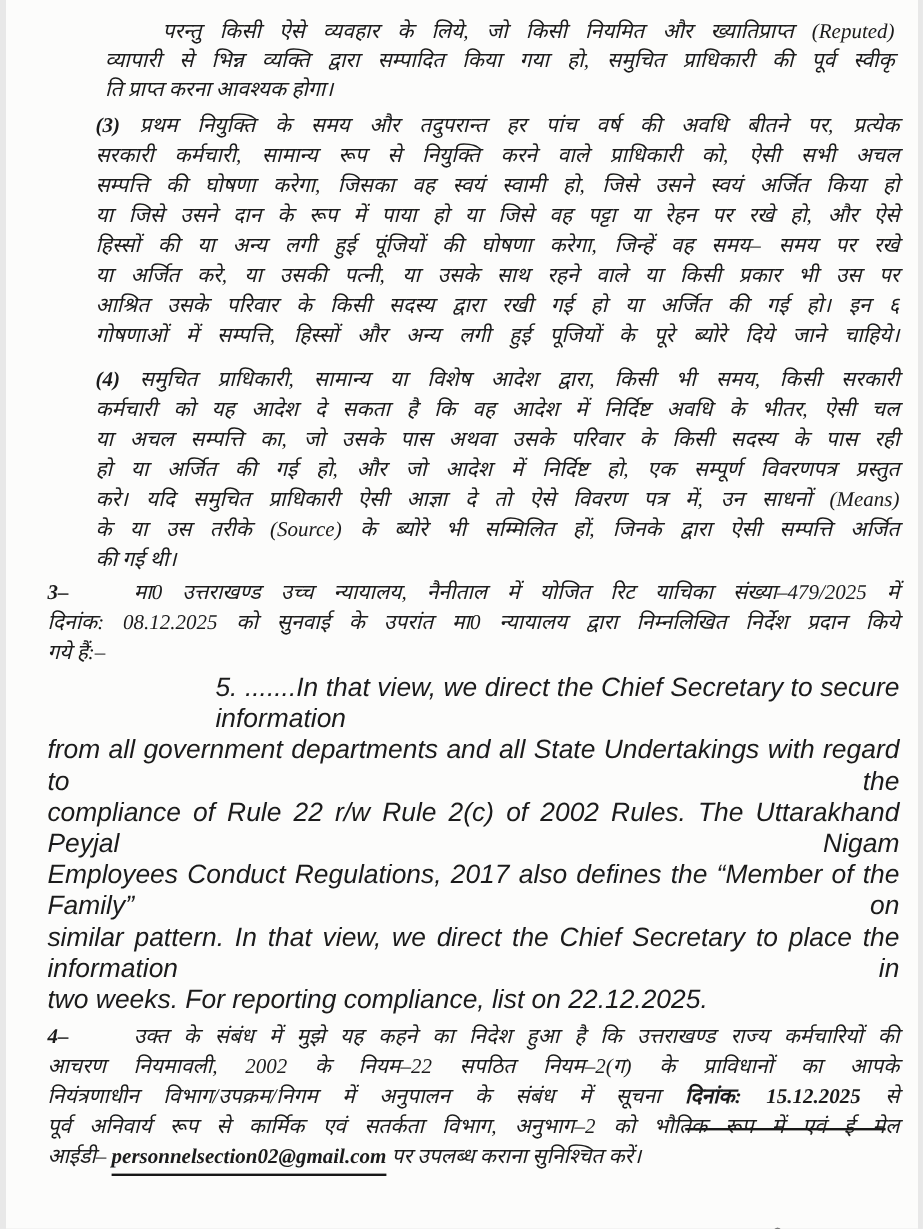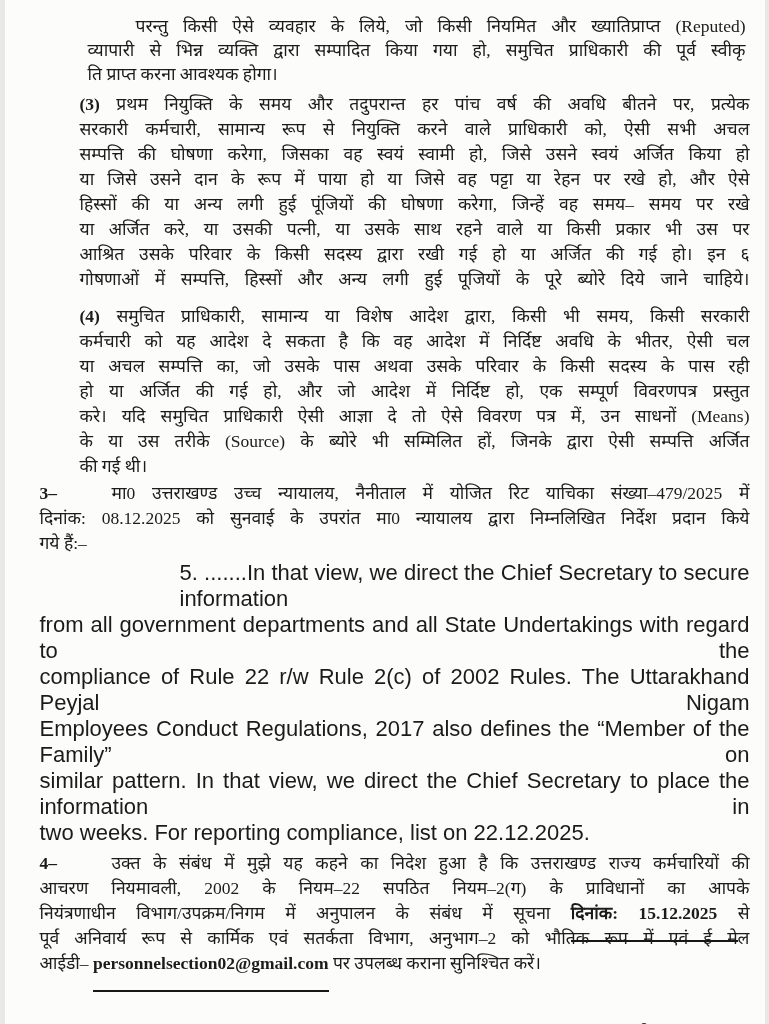--- a/index.html
+++ b/index.html
@@ -6,20 +6,21 @@
   .page{
     position:relative;
     width:760px;height:1024px;
     margin:0 auto;
     background:#fcfcfb;
     color:#1b1b1b;
     overflow:hidden;
     box-sizing:border-box;
     padding:14px 24px 0 35px;
     font-family:"Liberation Serif", serif;
+    font-style:italic;
   }
   .hindi{font-size:17.5px;}
   .jline{
     text-align:justify;
     text-align-last:justify;
     white-space:normal;
   }
   .jline.last{text-align-last:left;}
   .b{font-weight:bold;}
   .ul{border-bottom:2px solid #171717;padding-bottom:17px;}
@@ -53,21 +54,21 @@
     font-family:"Liberation Sans", sans-serif;
     font-size:22px;
     line-height:26px;
   }
   .quote .jline.q1{padding-left:140px;}
   .email{
     font-weight:bold;
     color:inherit;
     text-decoration:none;
     border-bottom:2px solid #171717;
-    padding-bottom:17px;
+    padding-bottom:5px;
   }
   
   .sig-row{
     margin-top:46px;
     display:flex;
     align-items:flex-start;
   }
   .sig-digital{
     margin-left:310px;
     font-family:"DejaVu Sans", sans-serif;

